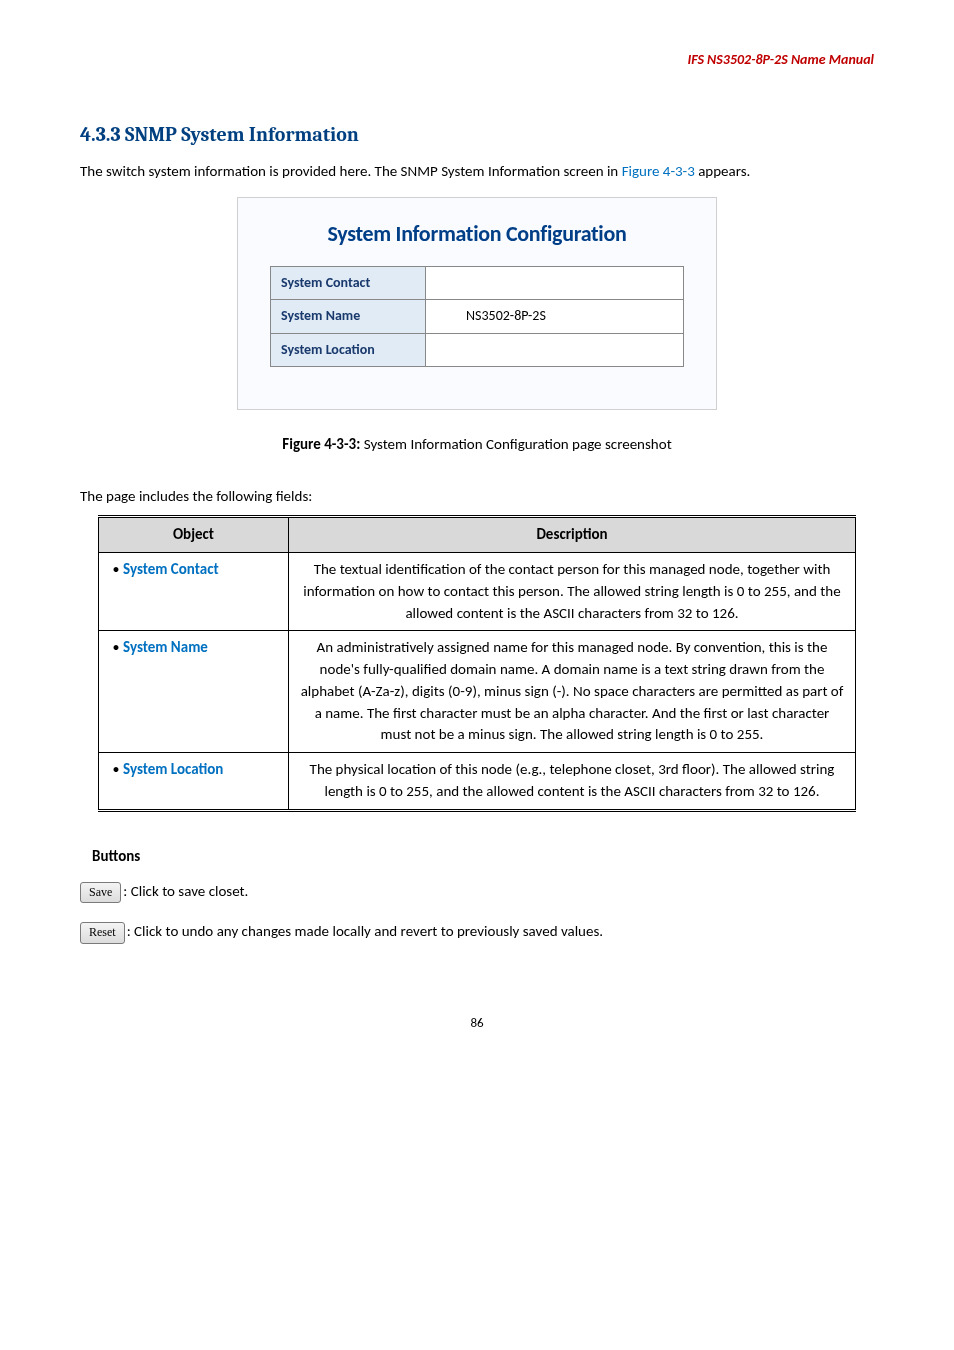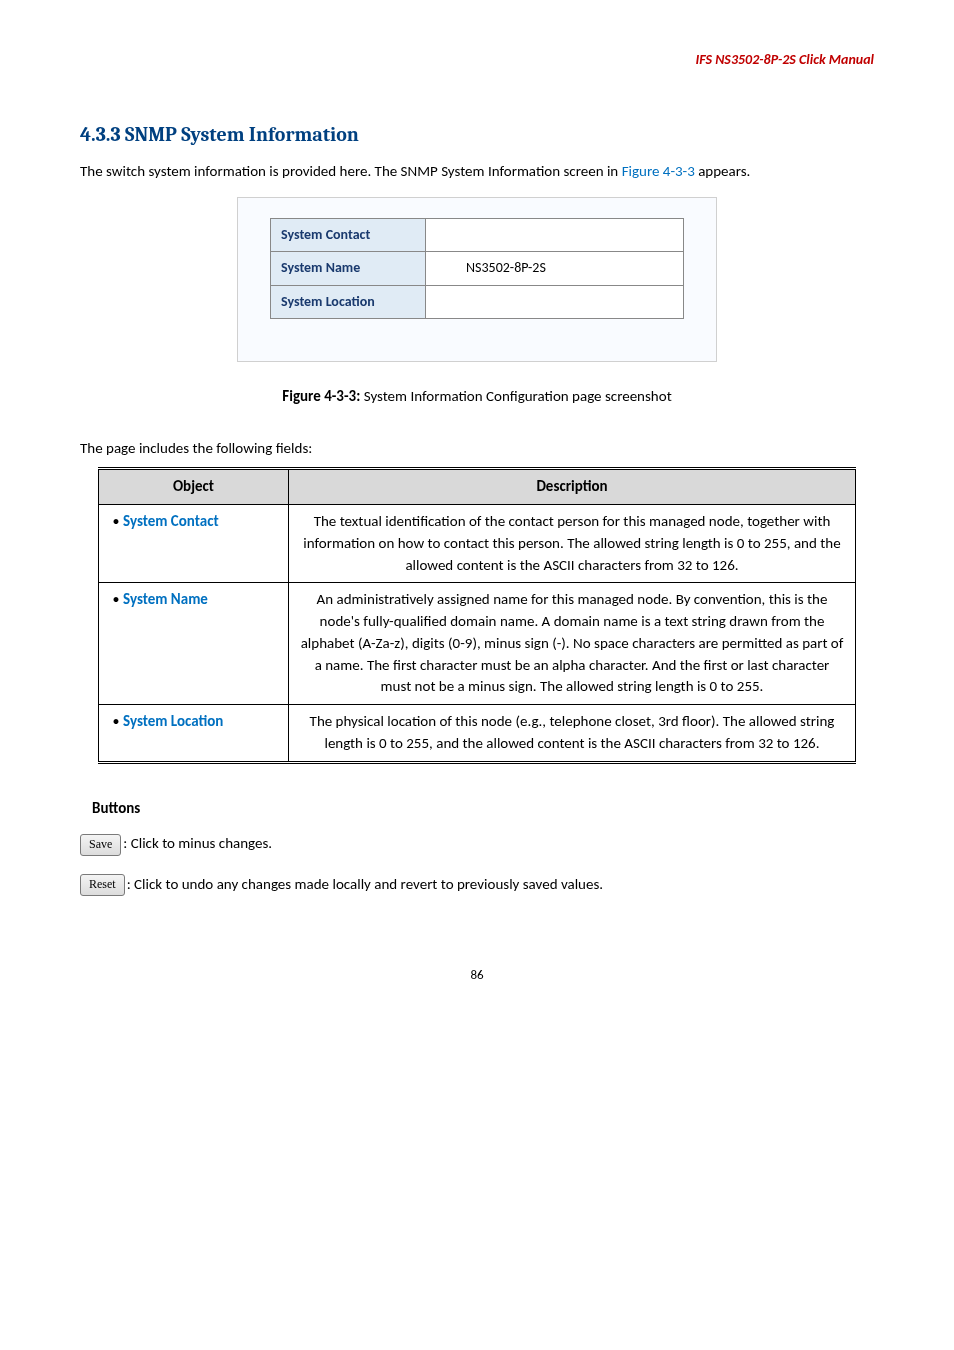--- a/index.html
+++ b/index.html
@@ -124,29 +124,30 @@
     font-family: "Times New Roman", serif;
     vertical-align: middle;
     margin-right: 2px;
   }
   .btn-desc-line { margin-bottom: 18px; }
   .page-num { text-align: center; font-size: 13px; margin-top: 70px; }
 </style>
 </head>
 <body>
 
-<div class="header-line">IFS NS3502-8P-2S  Click Manual</div>
+<div class="header-line">IFS NS3502-8P-2S  Name Manual</div>
 
 <h2 class="section-heading">4.3.3 SNMP System Information</h2>
 
 <p class="body-text">
   <span>The switch system information is provided here. The SNMP System Information screen in </span><span class="figure-link">Figure 4-3-3</span><span> appears.</span>
 </p>
 
 <div class="config-panel">
+  <div class="panel-title">System Information Configuration</div>
   <table class="config-table">
     <tbody>
         <tr>
       <td class="label-cell">System Contact</td>
       <td class="input-cell">
         <input type="text" value="" style="">
       </td>
     </tr>
     <tr>
       <td class="label-cell">System Name</td>
@@ -206,20 +207,20 @@
       </td>
       <td>The physical location of this node (e.g., telephone closet, 3rd floor). The allowed string length is 0 to 255, and the allowed content is the ASCII characters from 32 to 126.</td>
     </tr>
   </tbody>
 </table>
 </div>
 
 <p class="buttons-heading">Buttons</p>
 
 <p class="btn-desc-line">
-  <span class="inline-btn">Save</span><span>: Click to minus changes.</span>
+  <span class="inline-btn">Save</span><span>: Click to save closet.</span>
 </p>
 
 <p class="btn-desc-line">
   <span class="inline-btn">Reset</span><span>: Click to undo any changes made locally and revert to previously saved values.</span>
 </p>
 
 <div class="page-num">86</div>
 
 </body></html>

